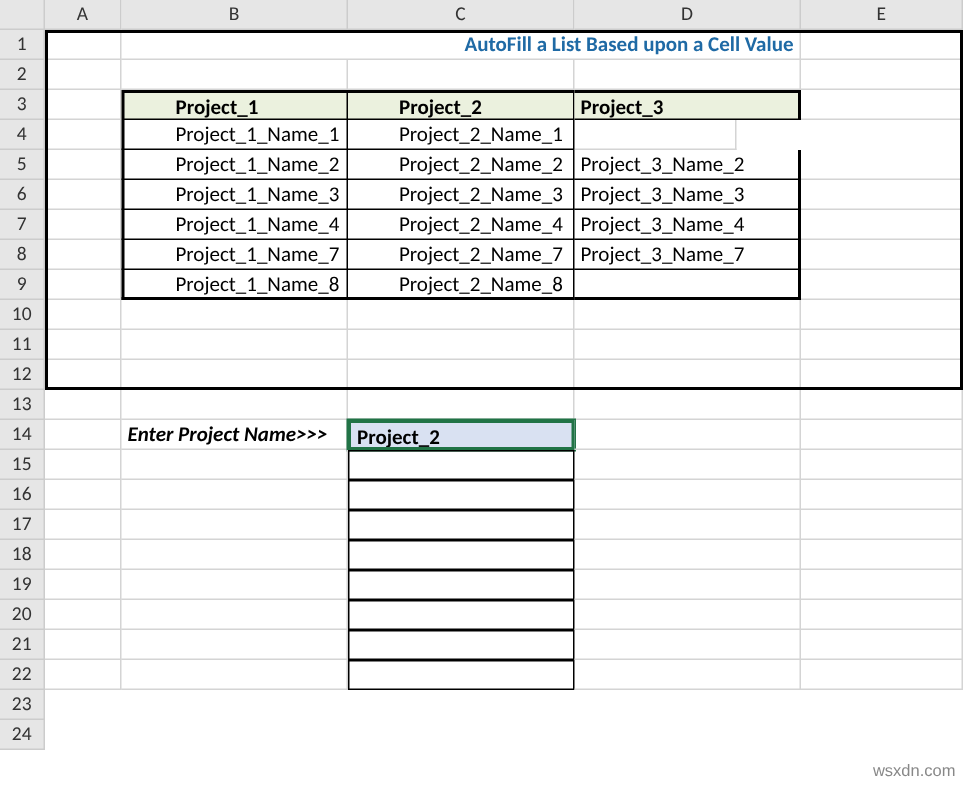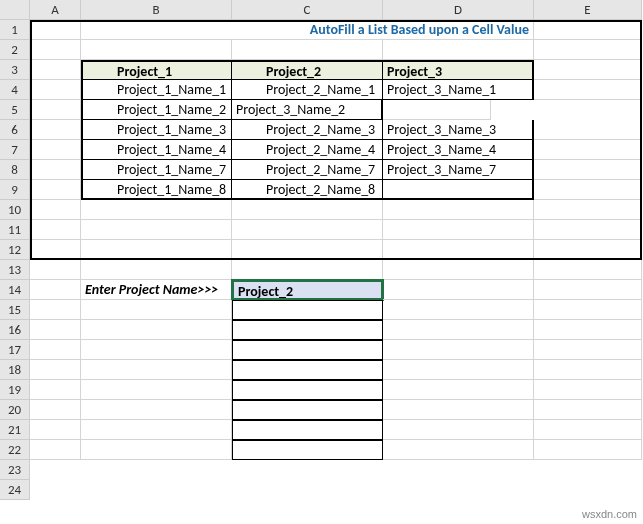--- a/index.html
+++ b/index.html
@@ -188,26 +188,26 @@
     <div class="cell cB hdr lft mid">Project_1</div>
     <div class="cell cC hdr mid">Project_2</div>
     <div class="cell cD hdr rgt">Project_3</div>
     <div class="cell cE"></div>
   </div>
 
   <div class="row">
     <div class="cell cA"></div>
     <div class="cell cB tbl lft mid">Project_1_Name_1</div>
     <div class="cell cC tbl mid">Project_2_Name_1</div>
-    <div class="cell cD tbl rgt">Project_3_Name_1</div>
     <div class="cell cE"></div>
   </div>
   <div class="row">
     <div class="cell cA"></div>
     <div class="cell cB tbl lft mid">Project_1_Name_2</div>
+    <div class="cell cC tbl mid">Project_2_Name_2</div>
     <div class="cell cD tbl rgt">Project_3_Name_2</div>
     <div class="cell cE"></div>
   </div>
   <div class="row">
     <div class="cell cA"></div>
     <div class="cell cB tbl lft mid">Project_1_Name_3</div>
     <div class="cell cC tbl mid">Project_2_Name_3</div>
     <div class="cell cD tbl rgt">Project_3_Name_3</div>
     <div class="cell cE"></div>
   </div>

